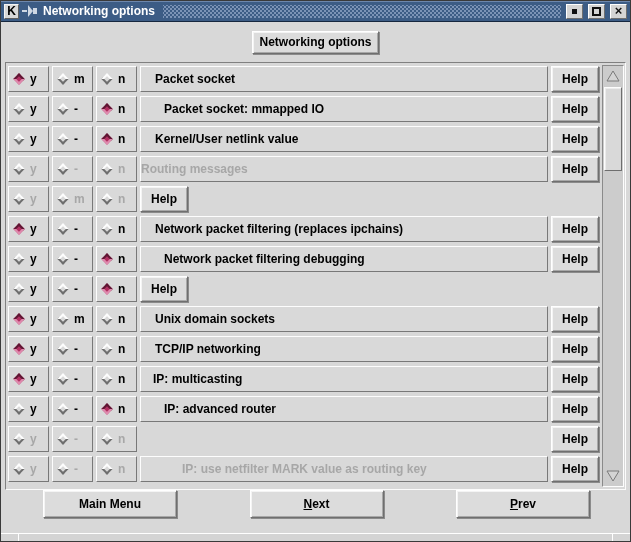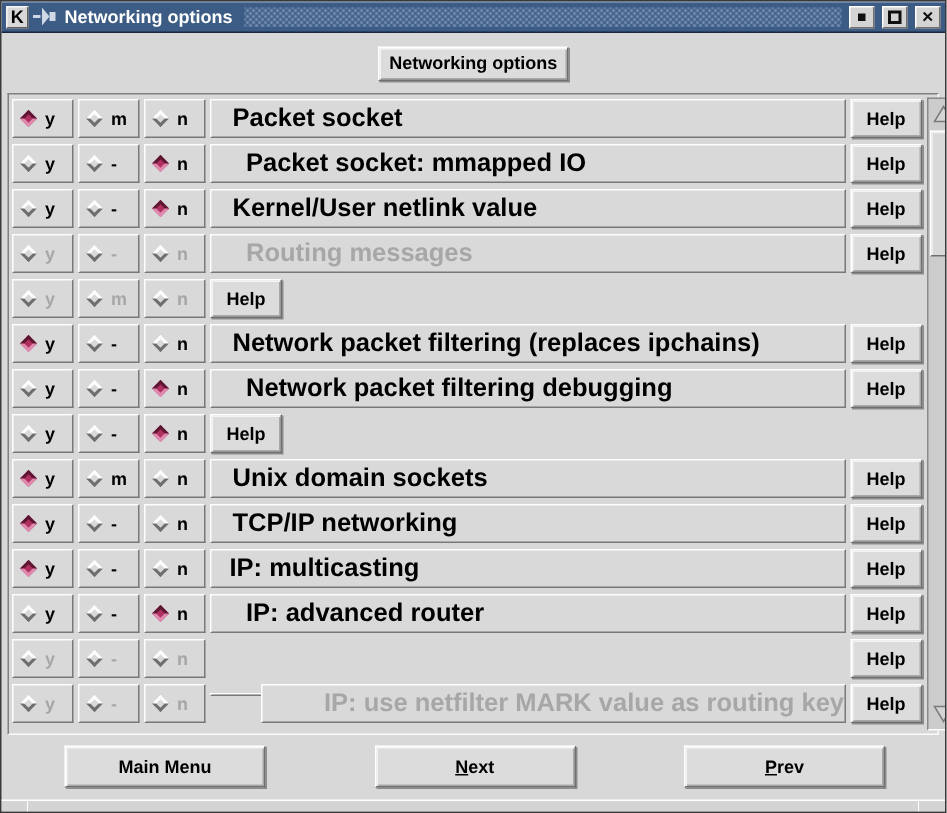--- a/index.html
+++ b/index.html
@@ -72,21 +72,21 @@
   .rows { flex:1; display:flex; flex-direction:column; gap:4px; padding-top:1px; }
   .row { display:flex; gap:3px; flex:0 0 26px; height:26px; }
   .cell {
     background:#d9d9d9;
     border:1px solid; border-color:#fdfdfd #787878 #787878 #fdfdfd;
     display:flex; align-items:center;
   }
   .cell.radio { flex:0 0 41px; padding-left:5px; gap:7px; }
   .rlabel { font-size:12px; color:#000; }
   .cell.olabel-cell { flex:1; overflow:hidden; }
-  .olabel { font-size:17px; color:#000; white-space:nowrap; }
+  .olabel { font-size:12px; color:#000; white-space:nowrap; }
   .diamond {
     width:8px; height:8px; flex:0 0 8px; margin-left:1px;
     transform:rotate(45deg);
     background:#d9d9d9;
     border:2px solid; border-color:#fdfdfd #6e6e6e #6e6e6e #fdfdfd;
   }
   .diamond.on {
     background:var(--accent,#b03060);
     border-color:#5e1733 #df8aae #df8aae #5e1733;
   }
@@ -104,21 +104,21 @@
   .sb-arrow { height:18px; flex:0 0 18px; display:flex; align-items:center; justify-content:center; }
   .sb-trough { flex:1; position:relative; }
   .sb-thumb {
     position:absolute; left:0; right:0; top:2px; height:84px;
     background:#d9d9d9;
     border:1px solid; border-color:#fdfdfd #6e6e6e #6e6e6e #fdfdfd;
     box-shadow: inset 1px 1px 0 #ececec;
   }
 
   
-  .footer { flex:1; display:flex; align-items:center; justify-content:space-between; padding:0 36px 2px 38px;gap:44px; }
+  .footer { flex:1; display:flex; justify-content:space-between; padding:0 36px 2px 38px;gap:44px; }
   .footer .btn { width:134px; height:28px; }
   .accel { text-decoration:underline; }
 
   .bottom-strip {
     height:8px; margin:0 -4px;
     background:#d4d4d4;
     border-top:1px solid #ffffff;
     position:relative;
   }
   .grip-sep { position:absolute; top:0; bottom:0; width:1px; background:#7c7c7c; border-right:1px solid #ffffff; }
@@ -221,21 +221,21 @@
       <span class="rlabel">y</span>
     </div>
     <div class="cell radio">
       <span class="diamond"></span>
       <span class="rlabel">-</span>
     </div>
     <div class="cell radio">
       <span class="diamond"></span>
       <span class="rlabel">n</span>
     </div>
-    <div class="cell olabel-cell" style="padding-left: 23px;">
+    <div class="cell olabel-cell" style="">
       <span class="olabel">Routing messages</span>
     </div>
     <button class="btn help-btn">Help</button>
   </div>
 
   <div class="row disabled">
     <div class="cell radio">
       <span class="diamond"></span>
       <span class="rlabel">y</span>
     </div>
@@ -405,21 +405,21 @@
       <span class="rlabel">y</span>
     </div>
     <div class="cell radio">
       <span class="diamond"></span>
       <span class="rlabel">-</span>
     </div>
     <div class="cell radio">
       <span class="diamond"></span>
       <span class="rlabel">n</span>
     </div>
-    <div class="cell olabel-cell" style="padding-left: 41px; margin-left: 34px;">
+    <div class="cell olabel-cell" style="padding-left: 41px;">
       <span class="olabel">IP: use netfilter MARK value as routing key</span>
     </div>
     <button class="btn help-btn">Help</button>
   </div>
 </div>
 
       <div class="scrollbar">
         <div class="sb-arrow">
           <svg width="14" height="12" viewBox="0 0 14 12">
             <polygon points="7,1 13,11 1,11" fill="#d4d4d4" stroke="#7a7a7a" stroke-width="1"></polygon>

